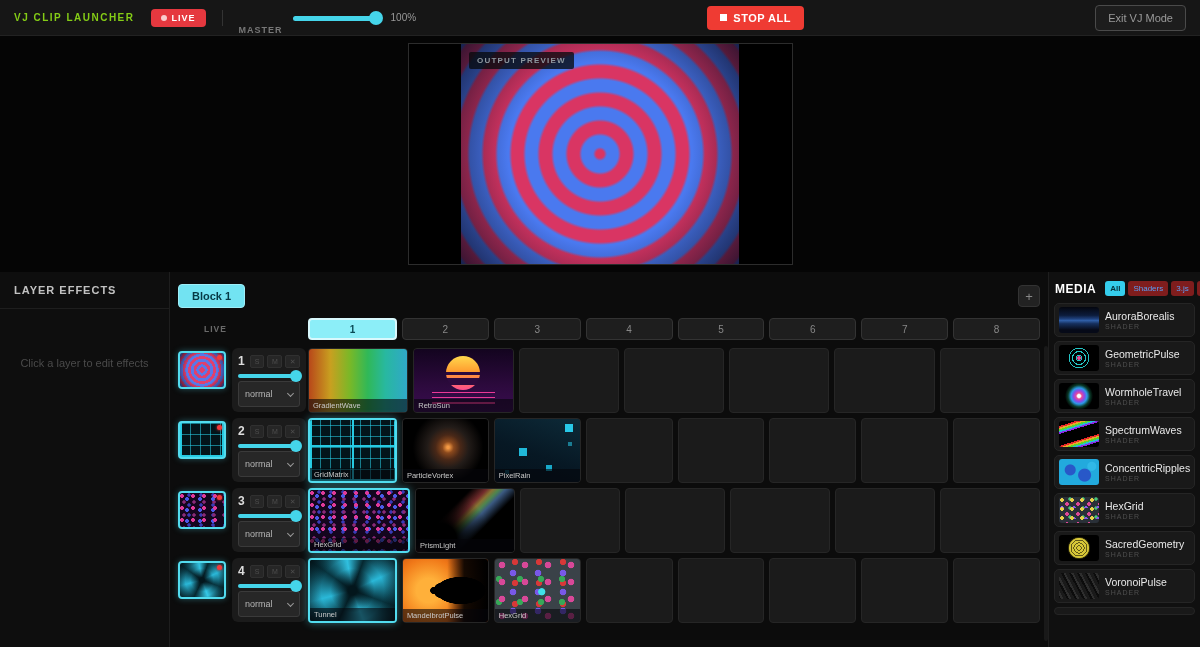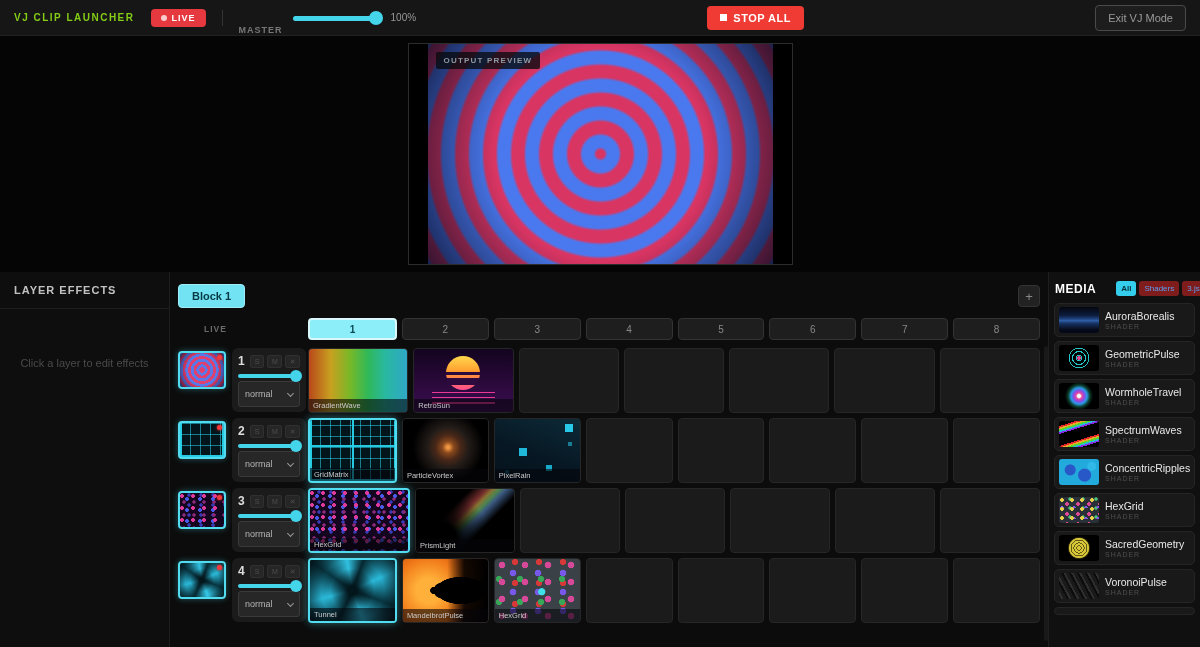--- a/index.html
+++ b/index.html
@@ -19,21 +19,21 @@
   .master-thumb { position:absolute; top:0; right:-4px; width:14px; height:14px; border-radius:50%; background:#45d5ea; }
   .master-value { color:#999; font-size:10px; margin-left:12px; }
   .tb-spacer { flex:1; }
   .stop-all-btn { background:#ef3b33; color:#fff; border:none; border-radius:4px; font-size:11px; font-weight:bold; letter-spacing:0.5px; padding:6px 13px; display:flex; align-items:center; gap:6px; cursor:pointer; font-family:inherit; }
   .stop-square { width:7px; height:7px; background:#fff; display:inline-block; }
   .exit-btn { background:#1d1d1d; color:#9a9a9a; border:1px solid #4a4a4a; border-radius:4px; font-size:11px; padding:6px 12px; cursor:pointer; font-family:inherit; }
 
   
   .preview-section { height:236px; background:#050505; display:flex; align-items:center; justify-content:center; }
   .preview-box { width:385px; height:222px; background:#000; border:1px solid #2c2c2c; display:flex; justify-content:center; position:relative; }
-  .preview-canvas { width:345px; height:100%; position:relative; overflow:hidden;
+  .preview-canvas { width:278px; height:100%; position:relative; overflow:hidden;
     background:
       radial-gradient(circle at 50% 50%, rgba(8,10,34,0) 0 52%, rgba(8,10,34,0.78) 100%),
       radial-gradient(circle at 50% 50%,
         #d93563 0 4px, #4a79ef 7px 18px, #d93563 21px 32px, #4a79ef 35px 46px,
         #d93563 49px 60px, #4a79ef 63px 74px, #d93563 77px 88px, #4a79ef 91px 102px,
         #d93563 105px 116px, #4a79ef 119px 130px, #d93563 133px 144px, #4a79ef 147px 158px,
         #d93563 161px 172px, #4a79ef 175px 186px, #d93563 189px 200px, #4a79ef 203px 230px);
   }
   .preview-label { position:absolute; top:8px; left:8px; background:rgba(8,10,14,0.78); color:#8e98a0; font-size:8px; font-weight:bold; letter-spacing:1.2px; padding:4px 8px; border-radius:2px; }
 
@@ -74,21 +74,21 @@
   .clips { flex:1; display:flex; gap:5px; padding-right:6px; min-width:0; }
   .cell { flex:1; border-radius:4px; position:relative; overflow:hidden; background:#1b1b1b; border:1px solid #262626; min-width:0; cursor:pointer; }
   .cell.active { border:2px solid #52dcef; box-shadow:0 0 8px rgba(80,220,240,0.45); }
   .cell .thumb { position:absolute; inset:0; }
   .clip-name { position:absolute; bottom:0; left:0; right:0; background:rgba(5,5,10,0.6); color:#c8c8c8; font-size:7.5px; padding:2px 4px; white-space:nowrap; overflow:hidden; }
   .deck-scrollbar { position:absolute; top:74px; bottom:6px; right:0; width:4px; background:#191919; border-radius:2px; }
 
   
   .media-panel { width:152px; background:#101010; border-left:1px solid #1e1e1e; display:flex; flex-direction:column; }
   .media-head { display:flex; align-items:center; gap:3px; padding:9px 6px 7px; white-space:nowrap; overflow:hidden; }
-  .media-title { font-size:12px; font-weight:800; color:#fff; letter-spacing:0.5px; margin-right:17px; }
+  .media-title { font-size:12px; font-weight:800; color:#fff; letter-spacing:0.5px; margin-right:6px; }
   .media-tab { font-size:8px; border-radius:3px; padding:3px 5px; cursor:pointer; font-family:inherit; border:none; background:#7f1d1d; color:#5b9df5; flex:none; }
   .media-tab.active { background:#35cdec; color:#06323c; font-weight:bold; }
   .media-list { flex:1; overflow:hidden; padding:0 5px 5px; }
   .media-item { display:flex; align-items:center; gap:6px; background:#191919; border:1px solid #252525; border-radius:5px; padding:3px 4px; margin-bottom:4px; cursor:pointer; }
   .media-thumb { width:40px; height:26px; border-radius:3px; flex:none; overflow:hidden; position:relative; }
   .media-name { font-size:10.5px; color:#e8e8e8; line-height:1.3; }
   .media-type { font-size:7px; color:#4e4e4e; letter-spacing:1px; }
 
   
   .t-radialpulse { background:

